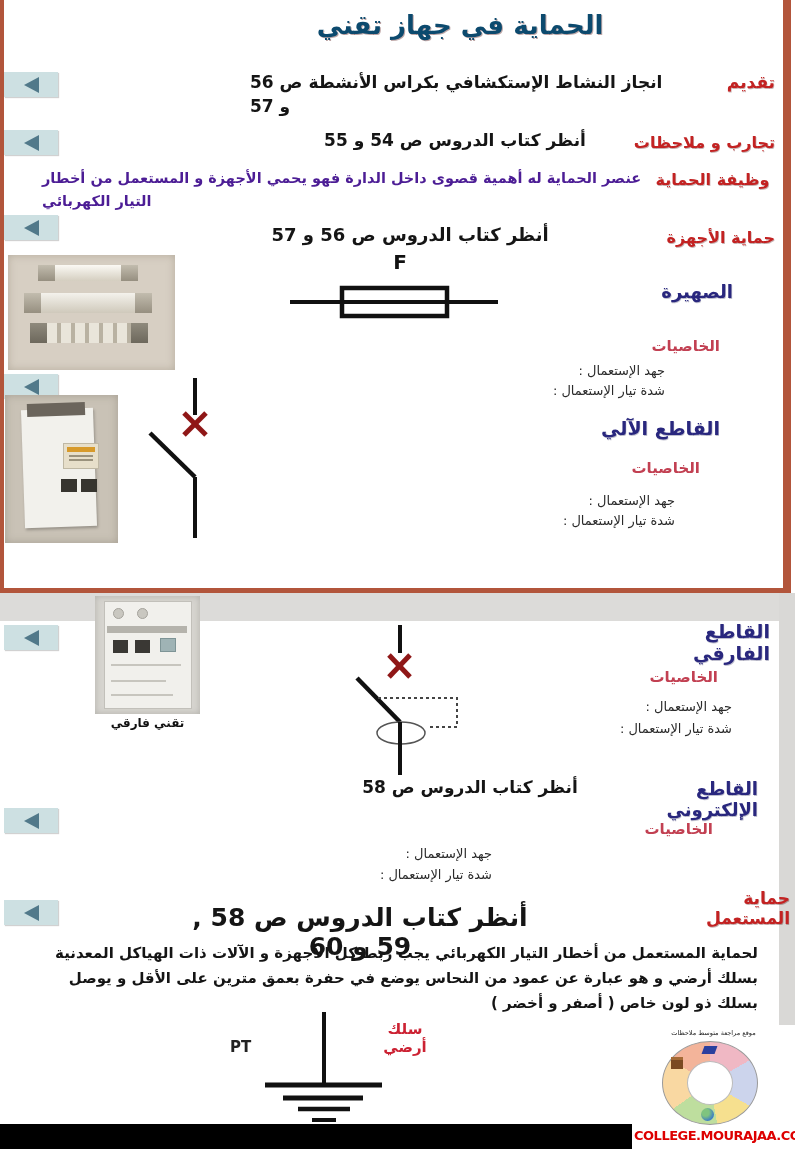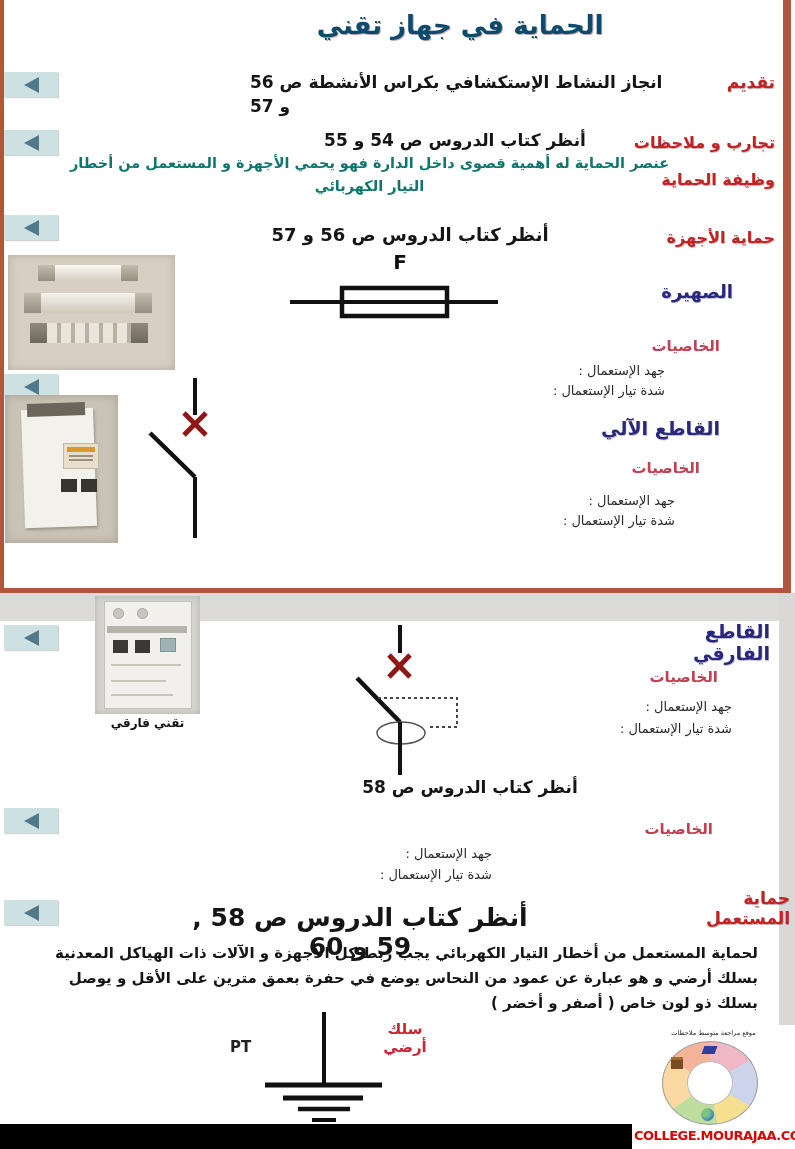--- a/index.html
+++ b/index.html
@@ -58,22 +58,22 @@
       <span class="tri"></span>
     </div>
 
   <div class="t rtl red-h" style="left:680px;top:72px;width:95px;text-align:right;">تقديم</div>
   <div class="t rtl blk" style="left:250px;top:70px;width:478px;text-align:left;line-height:24px;">انجاز النشاط الإستكشافي بكراس الأنشطة ص 56
 و 57</div>
 
   <div class="t rtl red-h" style="left:620px;top:133px;width:155px;text-align:right;font-size:16px;">تجارب و ملاحظات</div>
   <div class="t rtl blk" style="left:290px;top:130px;width:330px;text-align:center;">أنظر كتاب الدروس ص 54 و 55</div>
 
-  <div class="t rtl red-h" style="left:650px;top:170px;width:125px;text-align:right;font-size:16px;">وظيفة الحماية</div>
-  <div class="t rtl" style="left:42px;top:152px;width:655px;text-align:center;font-size:14.5px;font-weight:bold;color:#0f766e;line-height:23px;">عنصر الحماية له أهمية قصوى داخل الدارة فهو يحمي الأجهزة و المستعمل من أخطار
+  <div class="t rtl red-h" style="left:650px;top:170px;width:125px;text-align:center;font-size:16px;">وظيفة الحماية</div>
+  <div class="t rtl" style="left:42px;top:167px;width:655px;text-align:left;font-size:14.5px;font-weight:bold;color:#4c1d95;line-height:23px;">عنصر الحماية له أهمية قصوى داخل الدارة فهو يحمي الأجهزة و المستعمل من أخطار
 التيار الكهربائي</div>
 
   <div class="t rtl red-h" style="left:650px;top:228px;width:125px;text-align:right;font-size:16px;">حماية الأجهزة</div>
   <div class="t rtl blk" style="left:240px;top:224px;width:340px;text-align:center;font-size:18px;">أنظر كتاب الدروس ص 56 و 57</div>
 
   <div class="photo" style="left:8px;top:255px;width:167px;height:115px;background:#d7cfc3;box-shadow:inset 0 0 8px rgba(120,110,90,.35);">
     <div class="fuse-row" style="left:30px;top:10px;width:100px;height:16px;">
         <span class="fuse-cap"></span>
         <span class="fuse-body"></span>
         <span class="fuse-cap"></span>
@@ -152,20 +152,21 @@
     <ellipse cx="61" cy="115" rx="24" ry="11" fill="none" stroke="#555" stroke-width="1.5"></ellipse>
     <line x1="60" y1="104" x2="60" y2="157" stroke="#111" stroke-width="4"></line>
     <polyline points="38,80 117,80 117,109 90,109" fill="none" stroke="#444" stroke-width="2" stroke-dasharray="3,3"></polyline>
   </svg>
 
   <div class="t rtl blue-h" style="left:630px;top:620px;width:140px;text-align:right;">القاطع الفارقي</div>
   <div class="t rtl sub-h" style="left:620px;top:668px;width:98px;text-align:right;">الخاصيات</div>
   <div class="t rtl prop" style="left:500px;top:698px;width:232px;text-align:right;">جهد الإستعمال :</div>
   <div class="t rtl prop" style="left:500px;top:720px;width:232px;text-align:right;">شدة تيار الإستعمال :</div>
 
+  <div class="t rtl blue-h" style="left:610px;top:778px;width:148px;text-align:right;font-size:18px;">القاطع الإلكتروني</div>
   <div class="t rtl blk" style="left:330px;top:777px;width:280px;text-align:center;">أنظر كتاب الدروس ص 58</div>
   <div class="t rtl sub-h" style="left:615px;top:820px;width:98px;text-align:right;">الخاصيات</div>
   <div class="t rtl prop" style="left:330px;top:845px;width:162px;text-align:right;">جهد الإستعمال :</div>
   <div class="t rtl prop" style="left:330px;top:866px;width:162px;text-align:right;">شدة تيار الإستعمال :</div>
 
   <div class="t rtl red-h" style="left:655px;top:888px;width:135px;text-align:right;">حماية المستعمل</div>
   <div class="t rtl blk" style="left:180px;top:903px;width:360px;text-align:center;font-size:25px;">أنظر كتاب الدروس ص 58 , 59 و 60</div>
   <div class="t rtl" style="left:38px;top:941px;width:720px;text-align:right;font-size:15px;font-weight:bold;color:#151515;line-height:25px;">لحماية المستعمل من أخطار التيار الكهربائي يجب ربط كل الأجهزة و الآلات ذات الهياكل المعدنية بسلك أرضي و هو عبارة عن عمود من النحاس يوضع في حفرة بعمق مترين على الأقل و يوصل بسلك ذو لون خاص ( أصفر و أخضر )</div>
 
   <svg class="abs" style="left:240px;top:1012px;" width="170" height="112">

